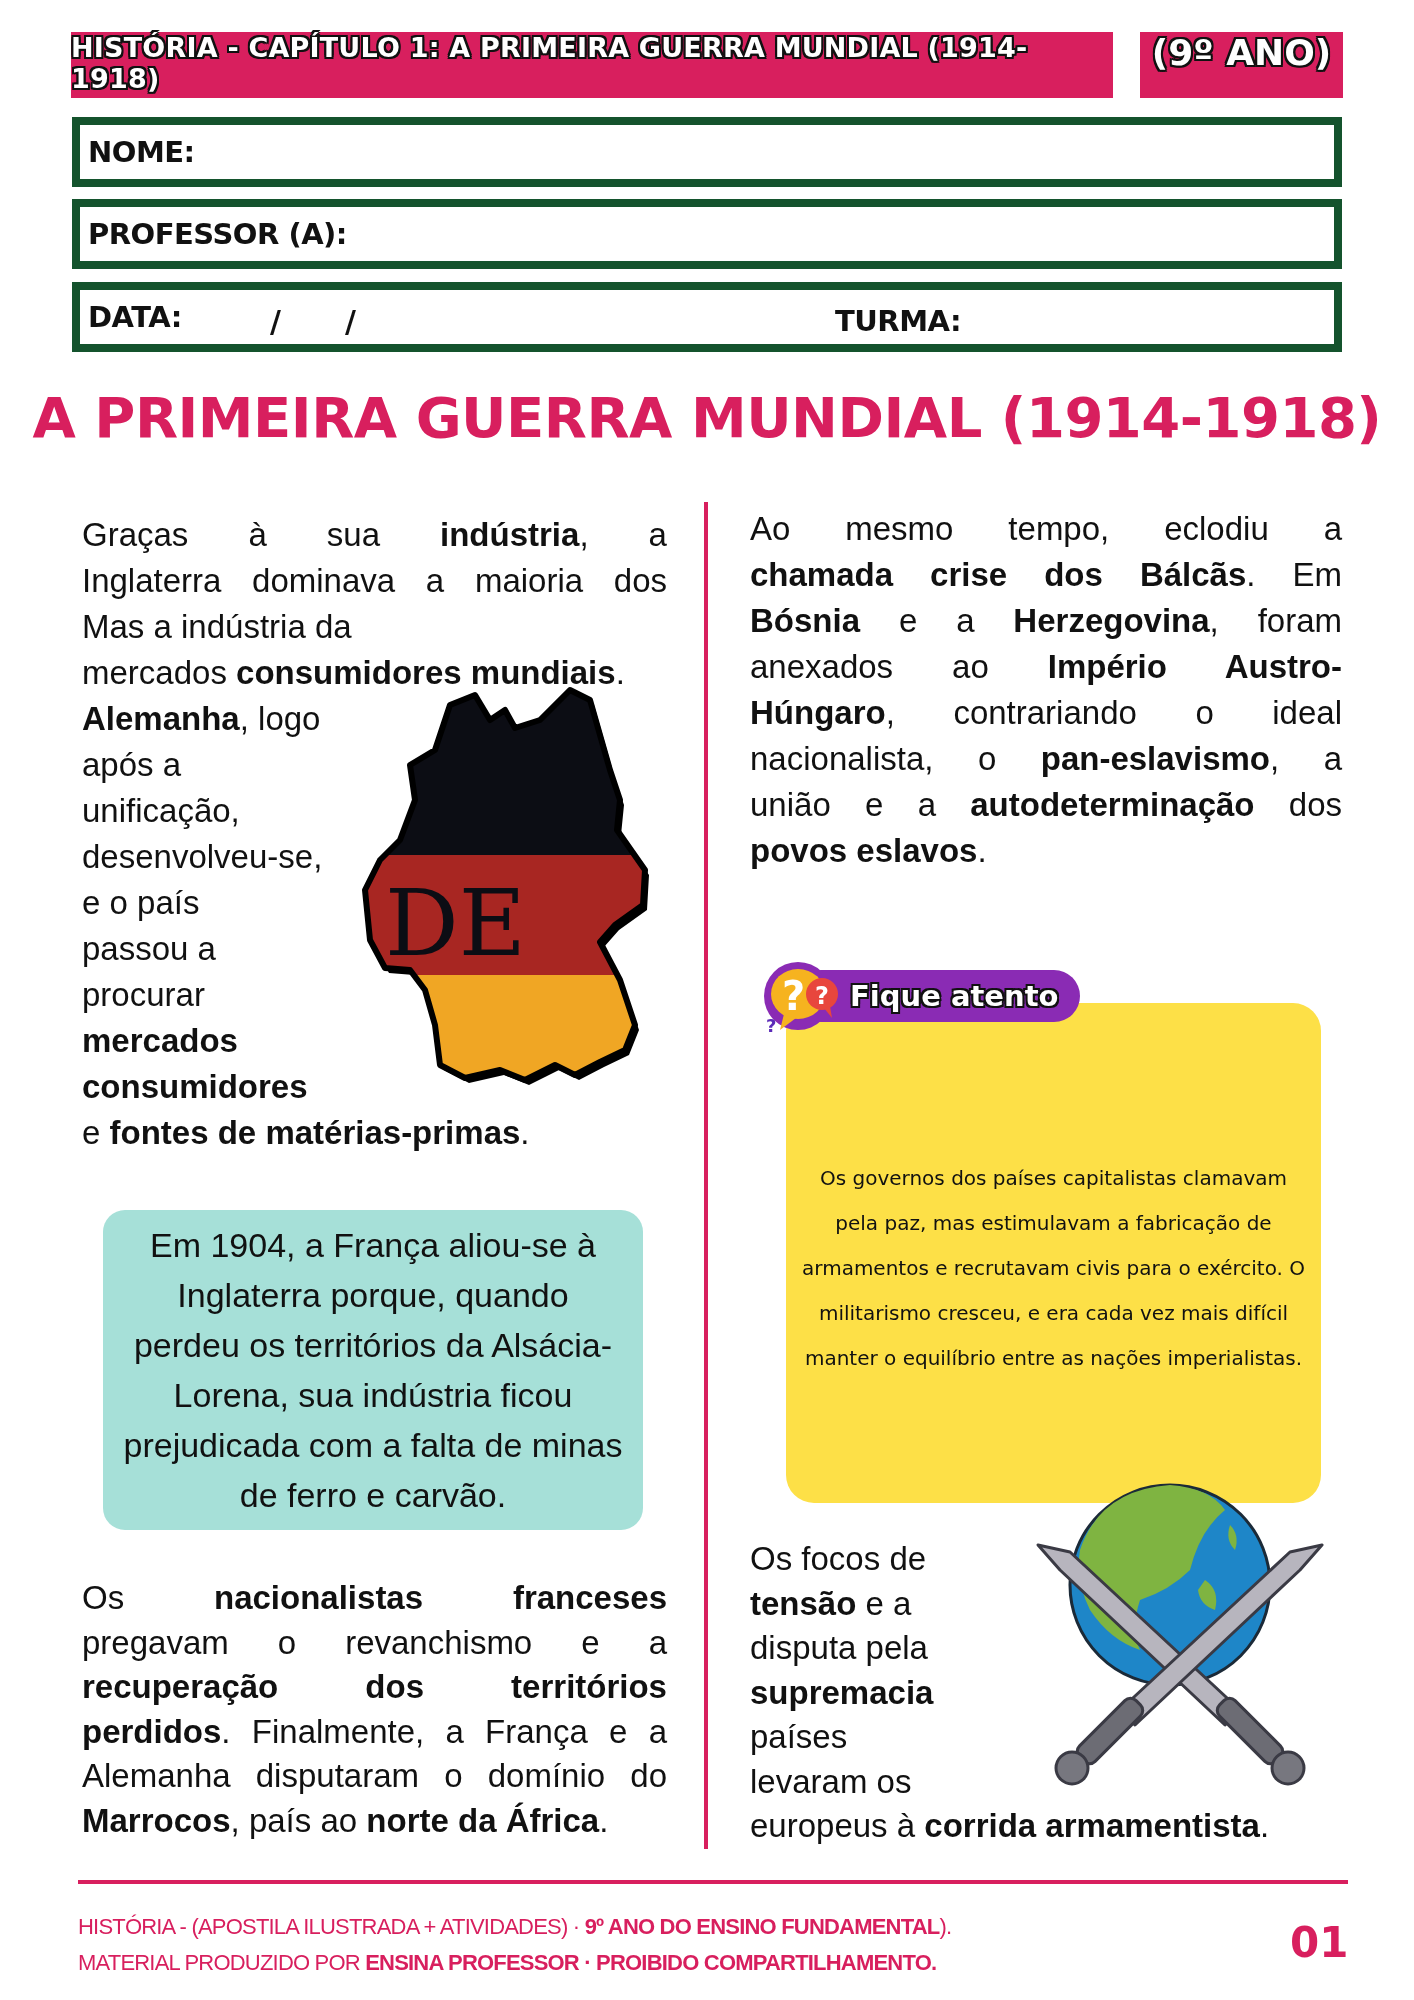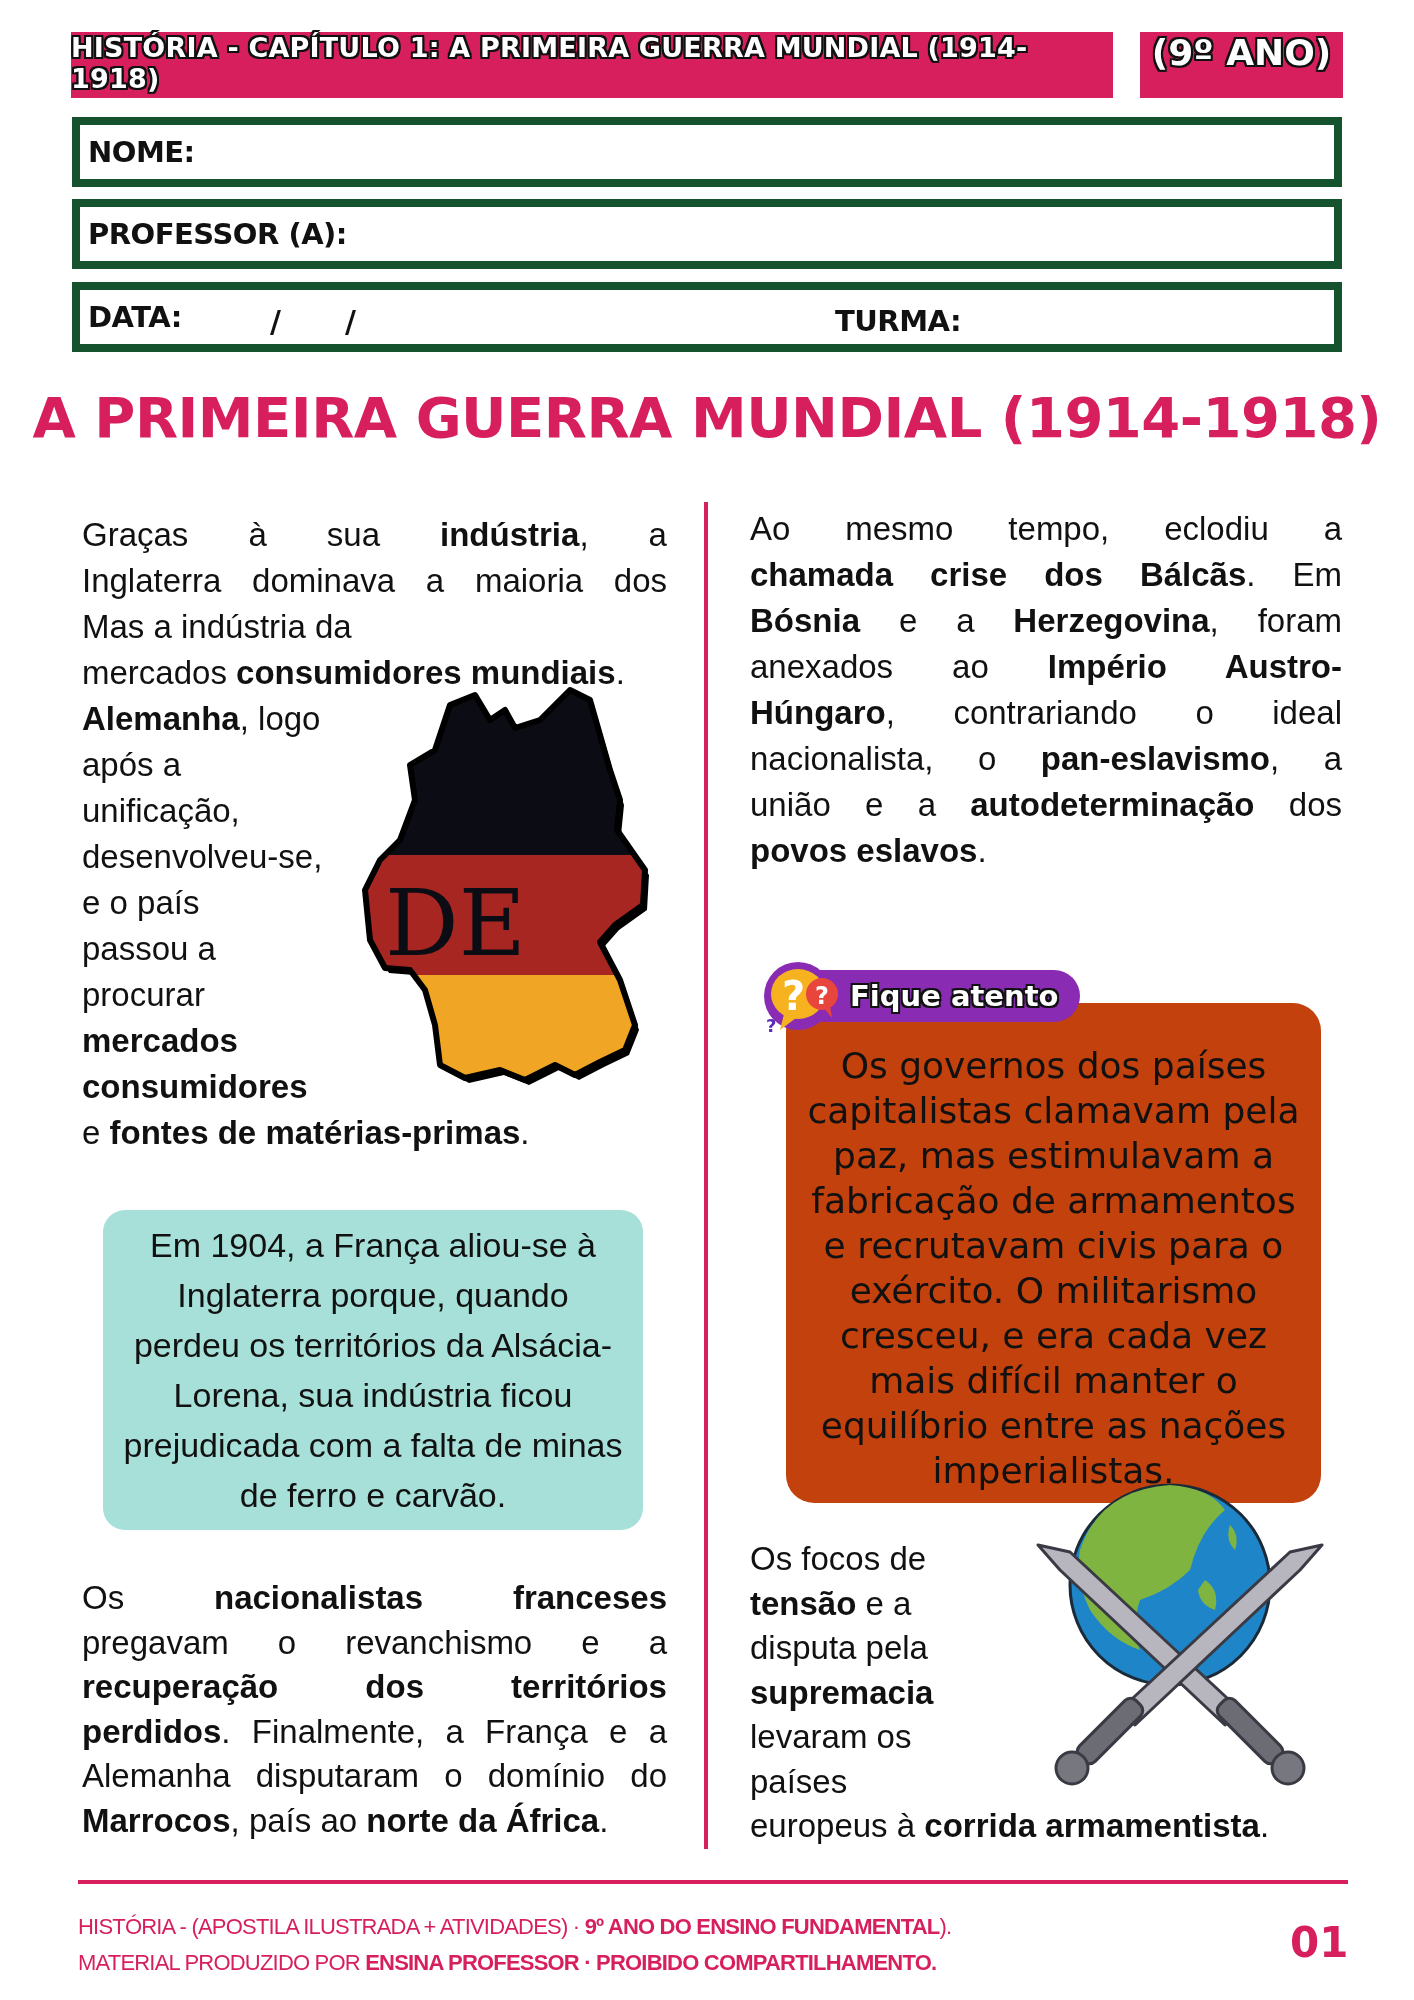--- a/index.html
+++ b/index.html
@@ -50,24 +50,24 @@
   .teal-box {
     position: absolute; left: 103px; top: 1210px; width: 540px; height: 320px;
     background: #a6e0d8; border-radius: 22px; display: flex; align-items: center; justify-content: center;
     text-align: center; padding: 10px 18px;
     font-family: "Liberation Sans", sans-serif; font-size: 34px; line-height: 50px; color: #111;
   }
 
   
   .yellow-box {
     position: absolute; left: 786px; top: 1003px; width: 535px; height: 500px;
-    background: #c2410c; border-radius: 28px;
+    background: #fde047; border-radius: 28px;
     display: flex; align-items: center; justify-content: center; text-align: center;
     padding: 40px 14px 10px 14px;
-    font-family: "DejaVu Sans", sans-serif; font-size: 36px; line-height: 45px; color: #111;
+    font-family: "DejaVu Sans", sans-serif; font-size: 20px; line-height: 45px; color: #111;
   }
   .fique-pill {
     position: absolute; left: 795px; top: 970px; width: 285px; height: 52px;
     background: #8a2bb4; border-radius: 26px; color: #fff;
     display: flex; align-items: center; padding-left: 55px;
     font-family: "DejaVu Sans", sans-serif; font-weight: bold; font-size: 29px;
     text-shadow: -2px -2px 0 #111, 2px -2px 0 #111, -2px 2px 0 #111, 2px 2px 0 #111;
   }
   .q-icon { position: absolute; left: 762px; top: 958px; width: 95px; height: 80px; }
 
@@ -200,22 +200,22 @@
   <path d="M62,50 L70,60 L68,48 Z" fill="#e8463d"></path>
   <text x="53" y="46" font-family="DejaVu Sans, sans-serif" font-weight="bold" font-size="24" fill="#fff">?</text>
   <text x="4" y="74" font-family="DejaVu Sans, sans-serif" font-weight="bold" font-size="18" fill="#5b2ab8">?</text>
 </svg>
 
 <div class="abs txt" style="left:750px; top:1537px; width:620px; line-height:44.5px;">
   <div>Os focos de</div>
   <div><b>tensão</b><span> e a</span></div>
   <div>disputa pela</div>
   <div><b>supremacia</b></div>
+  <div>países</div>
   <div>levaram os</div>
-  <div>países</div>
   <div style="white-space:nowrap;"><span>europeus à </span><b>corrida armamentista</b><span>.</span></div>
 </div>
 
 <svg class="globe" viewBox="0 0 300 310">
   <circle cx="140" cy="105" r="100" fill="#1e86c8" stroke="#1b2a38" stroke-width="3"></circle>
   <path d="M50,70 Q70,10 140,5 Q180,8 195,30 Q170,50 160,90 Q140,110 110,120 Q100,150 110,170 Q80,160 60,130 Q45,100 50,70 Z" fill="#7fb441"></path>
   <path d="M175,100 Q190,110 185,130 Q170,125 168,110 Z" fill="#7fb441"></path>
   <path d="M200,45 Q210,55 205,70 Q195,60 200,45 Z" fill="#7fb441"></path>
   <g stroke="#3a3a44" stroke-width="3" stroke-linejoin="round">
     <polygon points="8,65 40,72 210,230 195,245 30,90" fill="#b7b5be"></polygon>

